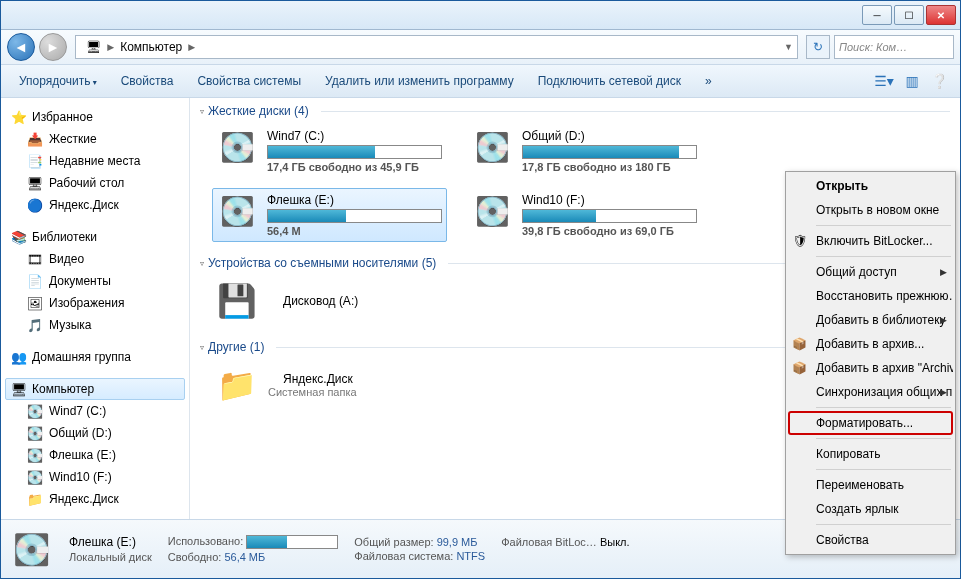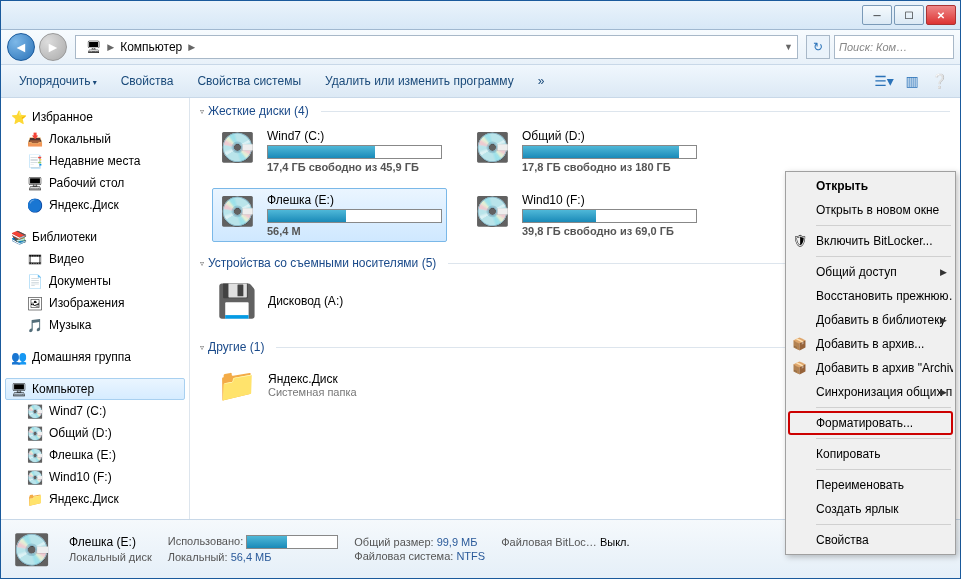--- a/index.html
+++ b/index.html
@@ -37,21 +37,21 @@
 .drive{width:225px;display:flex;align-items:flex-start;gap:8px;padding:4px;border:1px solid transparent;border-radius:2px;}
 .drive.sel{background:linear-gradient(to bottom,#eaf5ff,#cfe8ff);border-color:#7ab8e8;}
 .drive .dimg{width:42px;height:36px;display:flex;align-items:center;justify-content:center;font-size:28px;}
 .drive .dinfo{flex:1;font-size:11px;}
 .drive .dname{font-size:12px;margin-bottom:2px;}
 .drive .dbar{height:12px;border:1px solid #888;background:#fff;position:relative;margin:2px 0;}
 .drive .dbar .fill{position:absolute;left:0;top:0;bottom:0;background:linear-gradient(to bottom,#4fb8d8,#1a8ab8);}
 .drive .dsub{color:#555;font-size:11px;font-weight:bold;}
 .folder{display:flex;align-items:center;gap:10px;padding:4px 4px 4px 16px;}
 .folder .fimg{width:42px;height:42px;font-size:32px;display:flex;align-items:center;justify-content:center;}
-.folder .finfo .fname{font-size:12px;}
+.folder .finfo .fname{font-size:12px;margin-left:15px;}
 .folder .finfo .fsub{font-size:11px;color:#777;}
 .statusbar{height:50px;background:linear-gradient(to bottom,#f5f9fc,#e5eff8);border-top:1px solid #c8d8e8;display:flex;align-items:center;padding:4px 10px;gap:16px;font-size:11px;}
 .statusbar .simg{width:42px;height:36px;font-size:30px;display:flex;align-items:center;justify-content:center;}
 .statusbar .scol{display:flex;flex-direction:column;gap:2px;}
 .statusbar .slabel{color:#555;}
 .statusbar .sval{color:#2a5a9a;}
 .statusbar .sbar{width:90px;height:12px;border:1px solid #888;background:#fff;position:relative;display:inline-block;vertical-align:middle;}
 .statusbar .sbar .fill{position:absolute;left:0;top:0;bottom:0;background:linear-gradient(to bottom,#4fb8d8,#1a8ab8);}
 .ctxmenu{position:absolute;right:4px;top:170px;width:165px;background:#f0f0f0;border:1px solid #a0a0a0;box-shadow:2px 2px 6px rgba(0,0,0,0.25);padding:2px;z-index:100;}
 .ctxitem{display:flex;align-items:center;gap:6px;padding:5px 8px 5px 28px;font-size:12px;position:relative;white-space:nowrap;overflow:hidden;}
@@ -87,37 +87,38 @@
     </div>
     <div class="refbtn">↻</div>
     <div class="searchbox">Поиск: Ком…</div>
   </div>
 
   <div class="toolbar">
     <div class="titem drop">Упорядочить</div>
     <div class="titem">Свойства</div>
     <div class="titem">Свойства системы</div>
     <div class="titem">Удалить или изменить программу</div>
+    <div class="titem">Подключить сетевой диск</div>
     <div class="titem">»</div>
     <div class="spacer"></div>
     <div class="ticon">☰▾</div>
     <div class="ticon">▥</div>
     <div class="ticon" style="color:#2a72b8">❔</div>
   </div>
 
   <div class="body">
     <div class="sidebar">
       <div class="sgroup">
         <div class="shdr">
             <span class="ico">⭐</span>
             <span>Избранное</span>
           </div>
         <div class="sitem">
             <span class="ico">📥</span>
-            <span>Локальный</span>
+            <span>Жесткие</span>
           </div>
         <div class="sitem">
             <span class="ico">📑</span>
             <span>Недавние места</span>
           </div>
         <div class="sitem">
             <span class="ico">🖥</span>
             <span>Рабочий стол</span>
           </div>
         <div class="sitem">
@@ -264,21 +265,21 @@
   </div>
 
   <div class="statusbar">
     <div class="simg">💽</div>
     <div class="scol">
       <div style="font-size:12px;color:#000">Флешка (E:)</div>
       <div class="slabel">Локальный диск</div>
     </div>
     <div class="scol">
       <div><span class="slabel">Использовано:</span> <span class="sbar"><span class="fill" style="width:44%"></span></span></div>
-      <div><span class="slabel">Локальный:</span> <span class="sval">56,4 МБ</span></div>
+      <div><span class="slabel">Свободно:</span> <span class="sval">56,4 МБ</span></div>
     </div>
     <div class="scol">
       <div><span class="slabel">Общий размер:</span> <span class="sval">99,9 МБ</span></div>
       <div><span class="slabel">Файловая система:</span> <span class="sval">NTFS</span></div>
     </div>
     <div class="scol">
       <div><span class="slabel">Файловая BitLoc…</span> <span>Выкл.</span></div>
       <div>&nbsp;</div>
     </div>
   </div>

